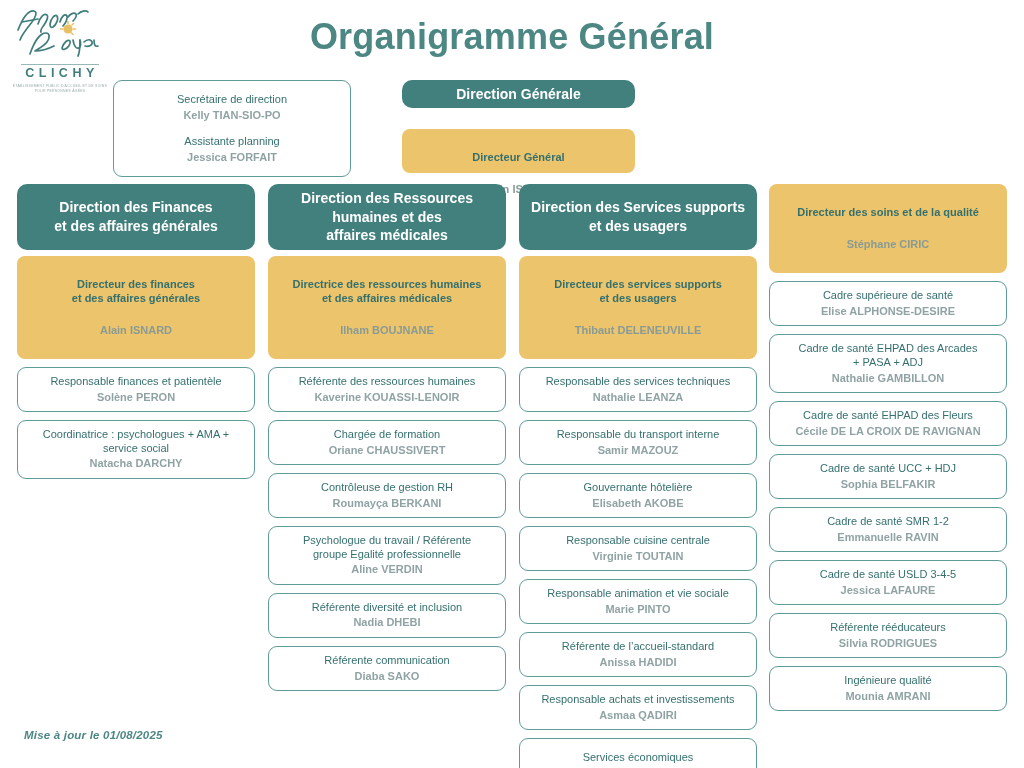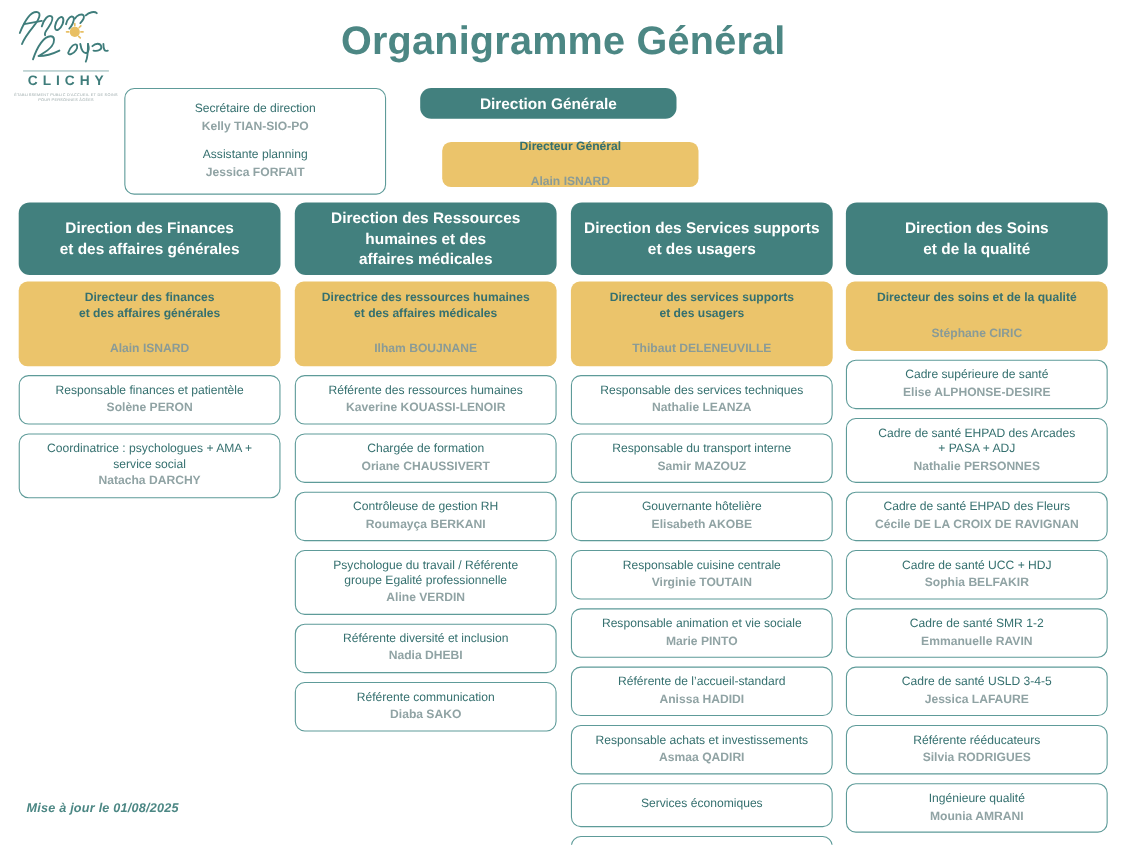--- a/index.html
+++ b/index.html
@@ -61,36 +61,36 @@
   .card .role + .person { margin-top: 1px; }
 
   .teal-box {
     background: #42807e; border-radius: 10px;
     color: #ffffff; display: flex; align-items: center; justify-content: center;
     text-align: center; font-size: 14px; font-weight: 700; line-height: 1.35;
     padding: 6px 10px;
   }
   .gold-box {
     background: #ebc46b; border-radius: 8px;
-    display: flex; flex-direction: column; align-items: center; justify-content: center;
-    text-align: center; padding: 9px 8px;
+    display: flex; flex-direction: column; align-items: center; justify-content: space-between;
+    text-align: center; padding: 22px 8px;
   }
   .gold-box .role { font-size: 11px; font-weight: 700; color: #35706f; line-height: 1.25; }
   .gold-box .person { font-size: 11px; color: #8a9b96; line-height: 1.3; margin-top: 17px; font-weight: bold; }
 
   
   #secretariat-card {
     position: absolute; left: 113px; top: 80px; width: 238px; height: 97px;
     justify-content: center; gap: 0;
   }
   #secretariat-card .grp { margin: 0; }
   #secretariat-card .grp + .grp { margin-top: 13px; }
 
   #direction-generale-header {
-    position: absolute; left: 382px; top: 80px; width: 233px; height: 28px;
+    position: absolute; left: 402px; top: 80px; width: 233px; height: 28px;
   }
   #direction-generale-person {
     position: absolute; left: 402px; top: 129px; width: 233px; height: 41px;
   }
 
   #ght-card {
     position: absolute; left: 686px; top: 76px; width: 244px; height: 94px;
     justify-content: flex-start; padding-top: 11px;
   }
   #ght-card .ght-title {
@@ -265,33 +265,32 @@
         <div class="card">
           <div class="role">Services économiques</div>
         </div>
         <div class="card">
           <div class="role">Diététiciennes</div>
         </div>
       </div>
   </div>
 
   <div class="column" id="col-3">
-    <div class="teal-box col-head">Direction des Soins<br>et de la qualité</div>
     <div class="gold-box col-director">
       <div class="role">Directeur des soins et de la qualité</div>
       <div class="person">Stéphane CIRIC</div>
     </div>
     <div class="col-cards">
         <div class="card">
           <div class="role">Cadre supérieure de santé</div>
           <div class="person">Elise ALPHONSE-DESIRE</div>
         </div>
         <div class="card">
           <div class="role">Cadre de santé EHPAD des Arcades<br>+ PASA + ADJ</div>
-          <div class="person">Nathalie PERSONNES</div>
+          <div class="person">Nathalie GAMBILLON</div>
         </div>
         <div class="card">
           <div class="role">Cadre de santé EHPAD des Fleurs</div>
           <div class="person">Cécile DE LA CROIX DE RAVIGNAN</div>
         </div>
         <div class="card">
           <div class="role">Cadre de santé UCC + HDJ</div>
           <div class="person">Sophia BELFAKIR</div>
         </div>
         <div class="card">

